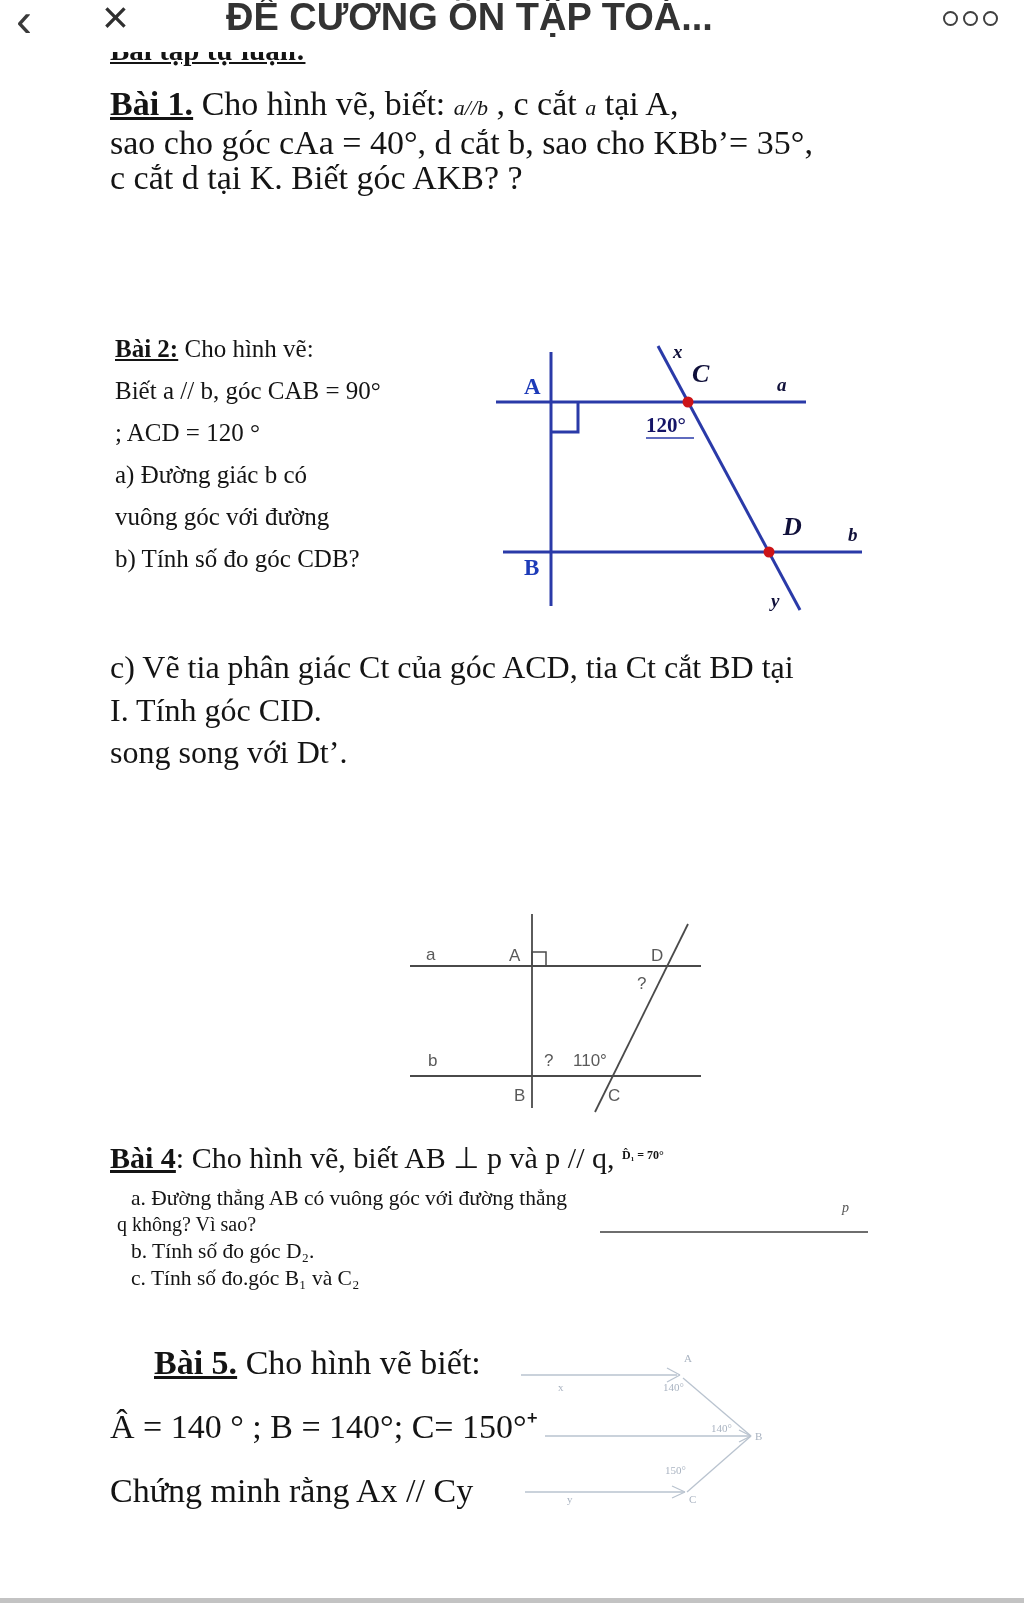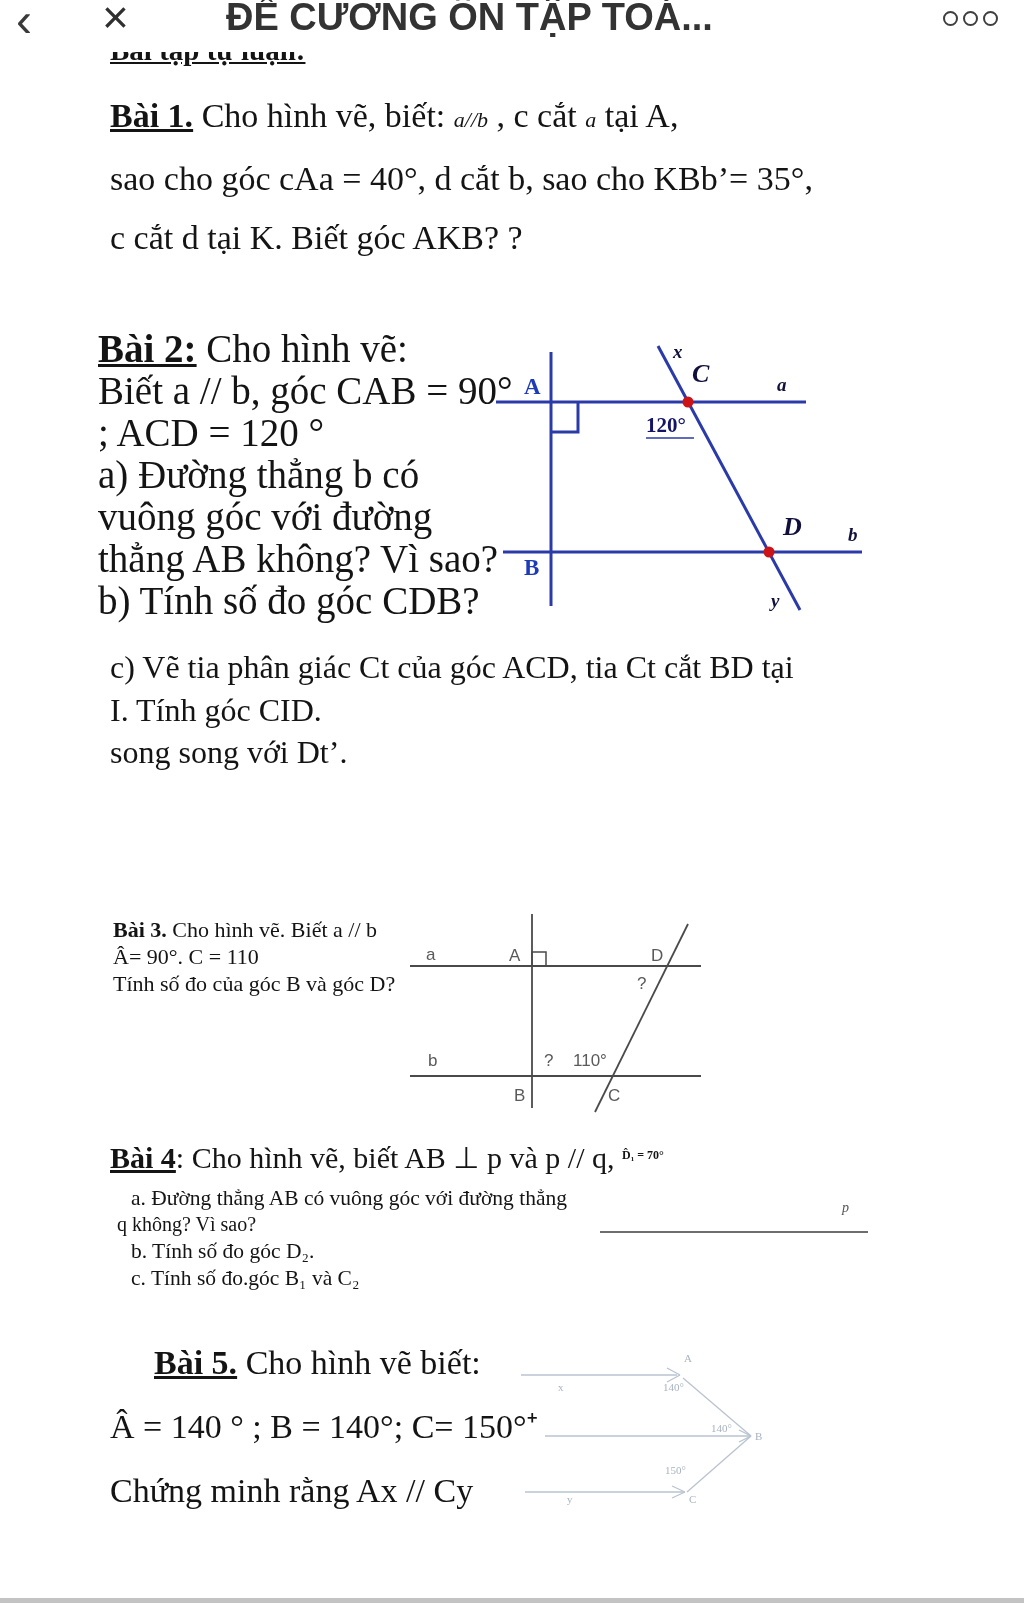--- a/index.html
+++ b/index.html
@@ -13,24 +13,24 @@
   .close-btn{position:absolute;left:102px;top:-10px;font-size:46px;font-weight:400;color:#2f2f2f;cursor:pointer;}
   .app-title{position:absolute;left:226px;top:-4px;font-size:38px;font-weight:700;color:#333;white-space:nowrap;}
   .menu-dots{position:absolute;right:26px;top:11px;display:flex;gap:5px;cursor:pointer;}
   .menu-dots i{display:block;width:11px;height:11px;border:2.5px solid #3f3f3f;border-radius:50%;}
 
   
   .section-title{position:absolute;left:110px;top:34px;font-size:29px;font-weight:700;text-decoration:underline;}
   .b-label{font-weight:700;text-decoration:underline;}
   .bold{font-weight:700;}
   .math-sm{font-size:22px;font-style:italic;}
-  .bai1{position:absolute;left:110px;top:86px;font-size:34px;line-height:59px;white-space:nowrap;}
+  .bai1{position:absolute;left:110px;top:86px;font-size:34px;line-height:35px;white-space:nowrap;}
 
   .bai2{position:absolute;left:0;top:326px;width:1024px;height:300px;}
-  .bai2-text{position:absolute;left:98px;top:2px;font-size:39px;line-height:42px;white-space:nowrap;}
+  .bai2-text{position:absolute;left:115px;top:2px;font-size:25px;line-height:42px;white-space:nowrap;}
   .fig2{position:absolute;left:488px;top:16px;}
   .fig2 line,.fig2 polyline{stroke:#2a3aa8;stroke-width:3;fill:none;}
   .fig2 .pt{fill:#cc1418;stroke:none;}
   .fig2 text{fill:#10103a;font-family:"Liberation Serif",serif;}
   .fig2 .blue-cap{fill:#1d3bb8;font-weight:700;font-size:23px;}
   .fig2 .big-it{font-style:italic;font-weight:700;font-size:26px;}
   .fig2 .sm{font-size:19px;font-style:italic;font-weight:700;}
   .fig2 .ang{font-size:21px;font-weight:700;fill:#141466;}
 
   .bai2cd{position:absolute;left:110px;top:646px;font-size:32px;line-height:42.5px;white-space:nowrap;}
@@ -85,23 +85,22 @@
   </div>
   <div>sao cho góc cAa = 40°, d cắt b, sao cho KBb’= 35°,</div>
   <div>c cắt d tại K. Biết góc AKB? ?</div>
 </div>
 
 <section class="bai2">
   <div class="bai2-text">
     <div><span class="b-label">Bài 2:</span><span>  Cho hình vẽ:</span></div>
     <div>Biết a // b,  góc CAB = 90°</div>
     <div>; ACD = 120 °</div>
-    <div>a)  Đường thẳng b có</div>
+    <div>a)  Đường giác b có</div>
     <div>vuông góc với đường</div>
-    <div>thẳng AB không? Vì sao?</div>
     <div>b)  Tính số đo góc CDB?</div>
   </div>
 
   <svg class="fig2" width="382" height="278" viewBox="0 0 382 278">
     <line x1="8" y1="60" x2="318" y2="60"></line>
     <line x1="15" y1="210" x2="374" y2="210"></line>
     <line x1="63" y1="10" x2="63" y2="264"></line>
     <line x1="170" y1="4" x2="312" y2="268"></line>
     <polyline points="63,90 90,90 90,60"></polyline>
     <line x1="158" y1="96" x2="206" y2="96" style="stroke-width:1.5"></line>
@@ -119,25 +118,20 @@
   </svg>
 </section>
 
 <div class="bai2cd">
   <div>c)  Vẽ tia phân giác Ct của góc ACD, tia Ct cắt BD tại</div>
   <div>I. Tính góc CID.</div>
   <div>song song với Dt’.</div>
 </div>
 
 <section class="bai3">
-  <div class="bai3-text">
-    <div><span class="bold">Bài 3.</span><span> Cho hình vẽ. Biết a // b</span></div>
-    <div>Â= 90°. C = 110</div>
-    <div>Tính số đo của góc B và góc D?</div>
-  </div>
 
   <svg class="fig3" width="300" height="212" viewBox="0 0 300 212">
     <line x1="5" y1="58" x2="296" y2="58"></line>
     <line x1="5" y1="168" x2="296" y2="168"></line>
     <line x1="127" y1="6" x2="127" y2="200"></line>
     <line x1="283" y1="16" x2="190" y2="204"></line>
     <rect x="127" y="44" width="14" height="14"></rect>
     <text x="21" y="52">a</text>
     <text x="104" y="53">A</text>
     <text x="246" y="53">D</text>

